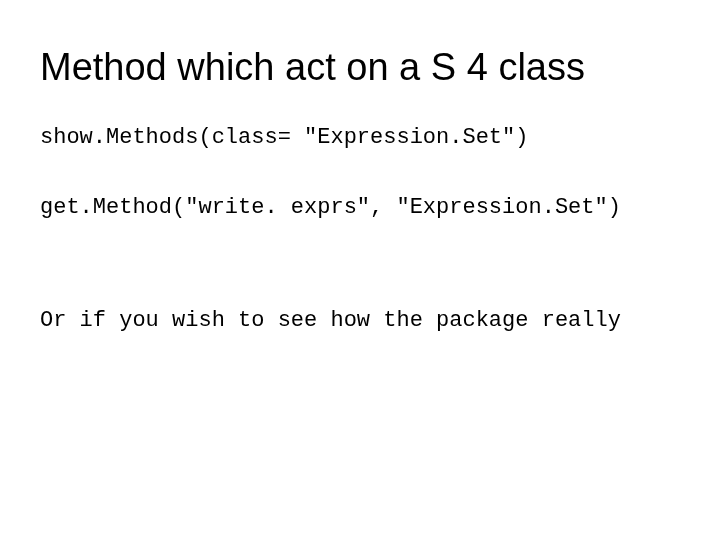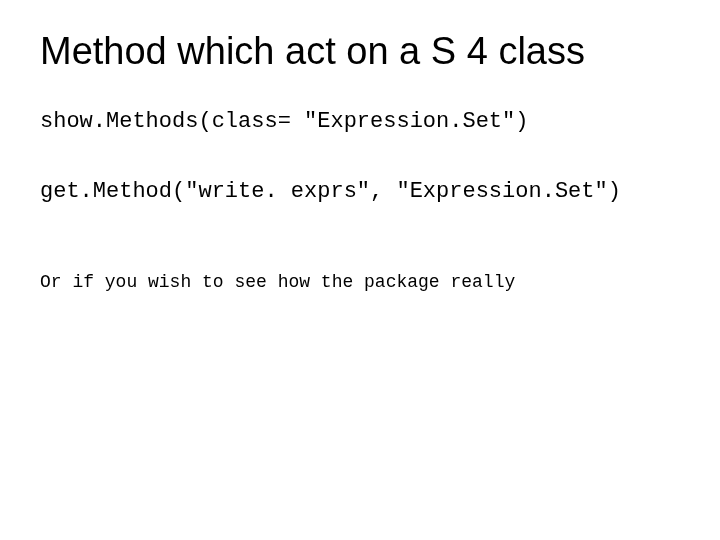--- a/index.html
+++ b/index.html
@@ -14,36 +14,36 @@
   }
   .slide {
     width: 720px;
     height: 540px;
     box-sizing: border-box;
     padding: 30px 40px 20px 40px;
   }
   .title {
     font-size: 38px;
     font-weight: 400;
-    margin: 0 0 34px 0;
+    margin: 16px 0 34px 0;
     letter-spacing: 0px;
     white-space: nowrap;
   }
   .code {
     font-family: "Courier New", Courier, monospace;
     font-size: 22px;
     line-height: 1.35;
     margin: 0 0 40px 0;
     white-space: pre-wrap;
   }
   .note {
     font-family: "Courier New", Courier, monospace;
-    font-size: 18px;
+    font-size: 22px;
     line-height: 1.35;
-    margin: 64px 0 0 0;
+    margin: 84px 0 0 0;
     white-space: normal;
   }
   .note .indent {
     display: block;
     padding-left: 26px;
   }
 </style>
 </head>
 <body>
 

